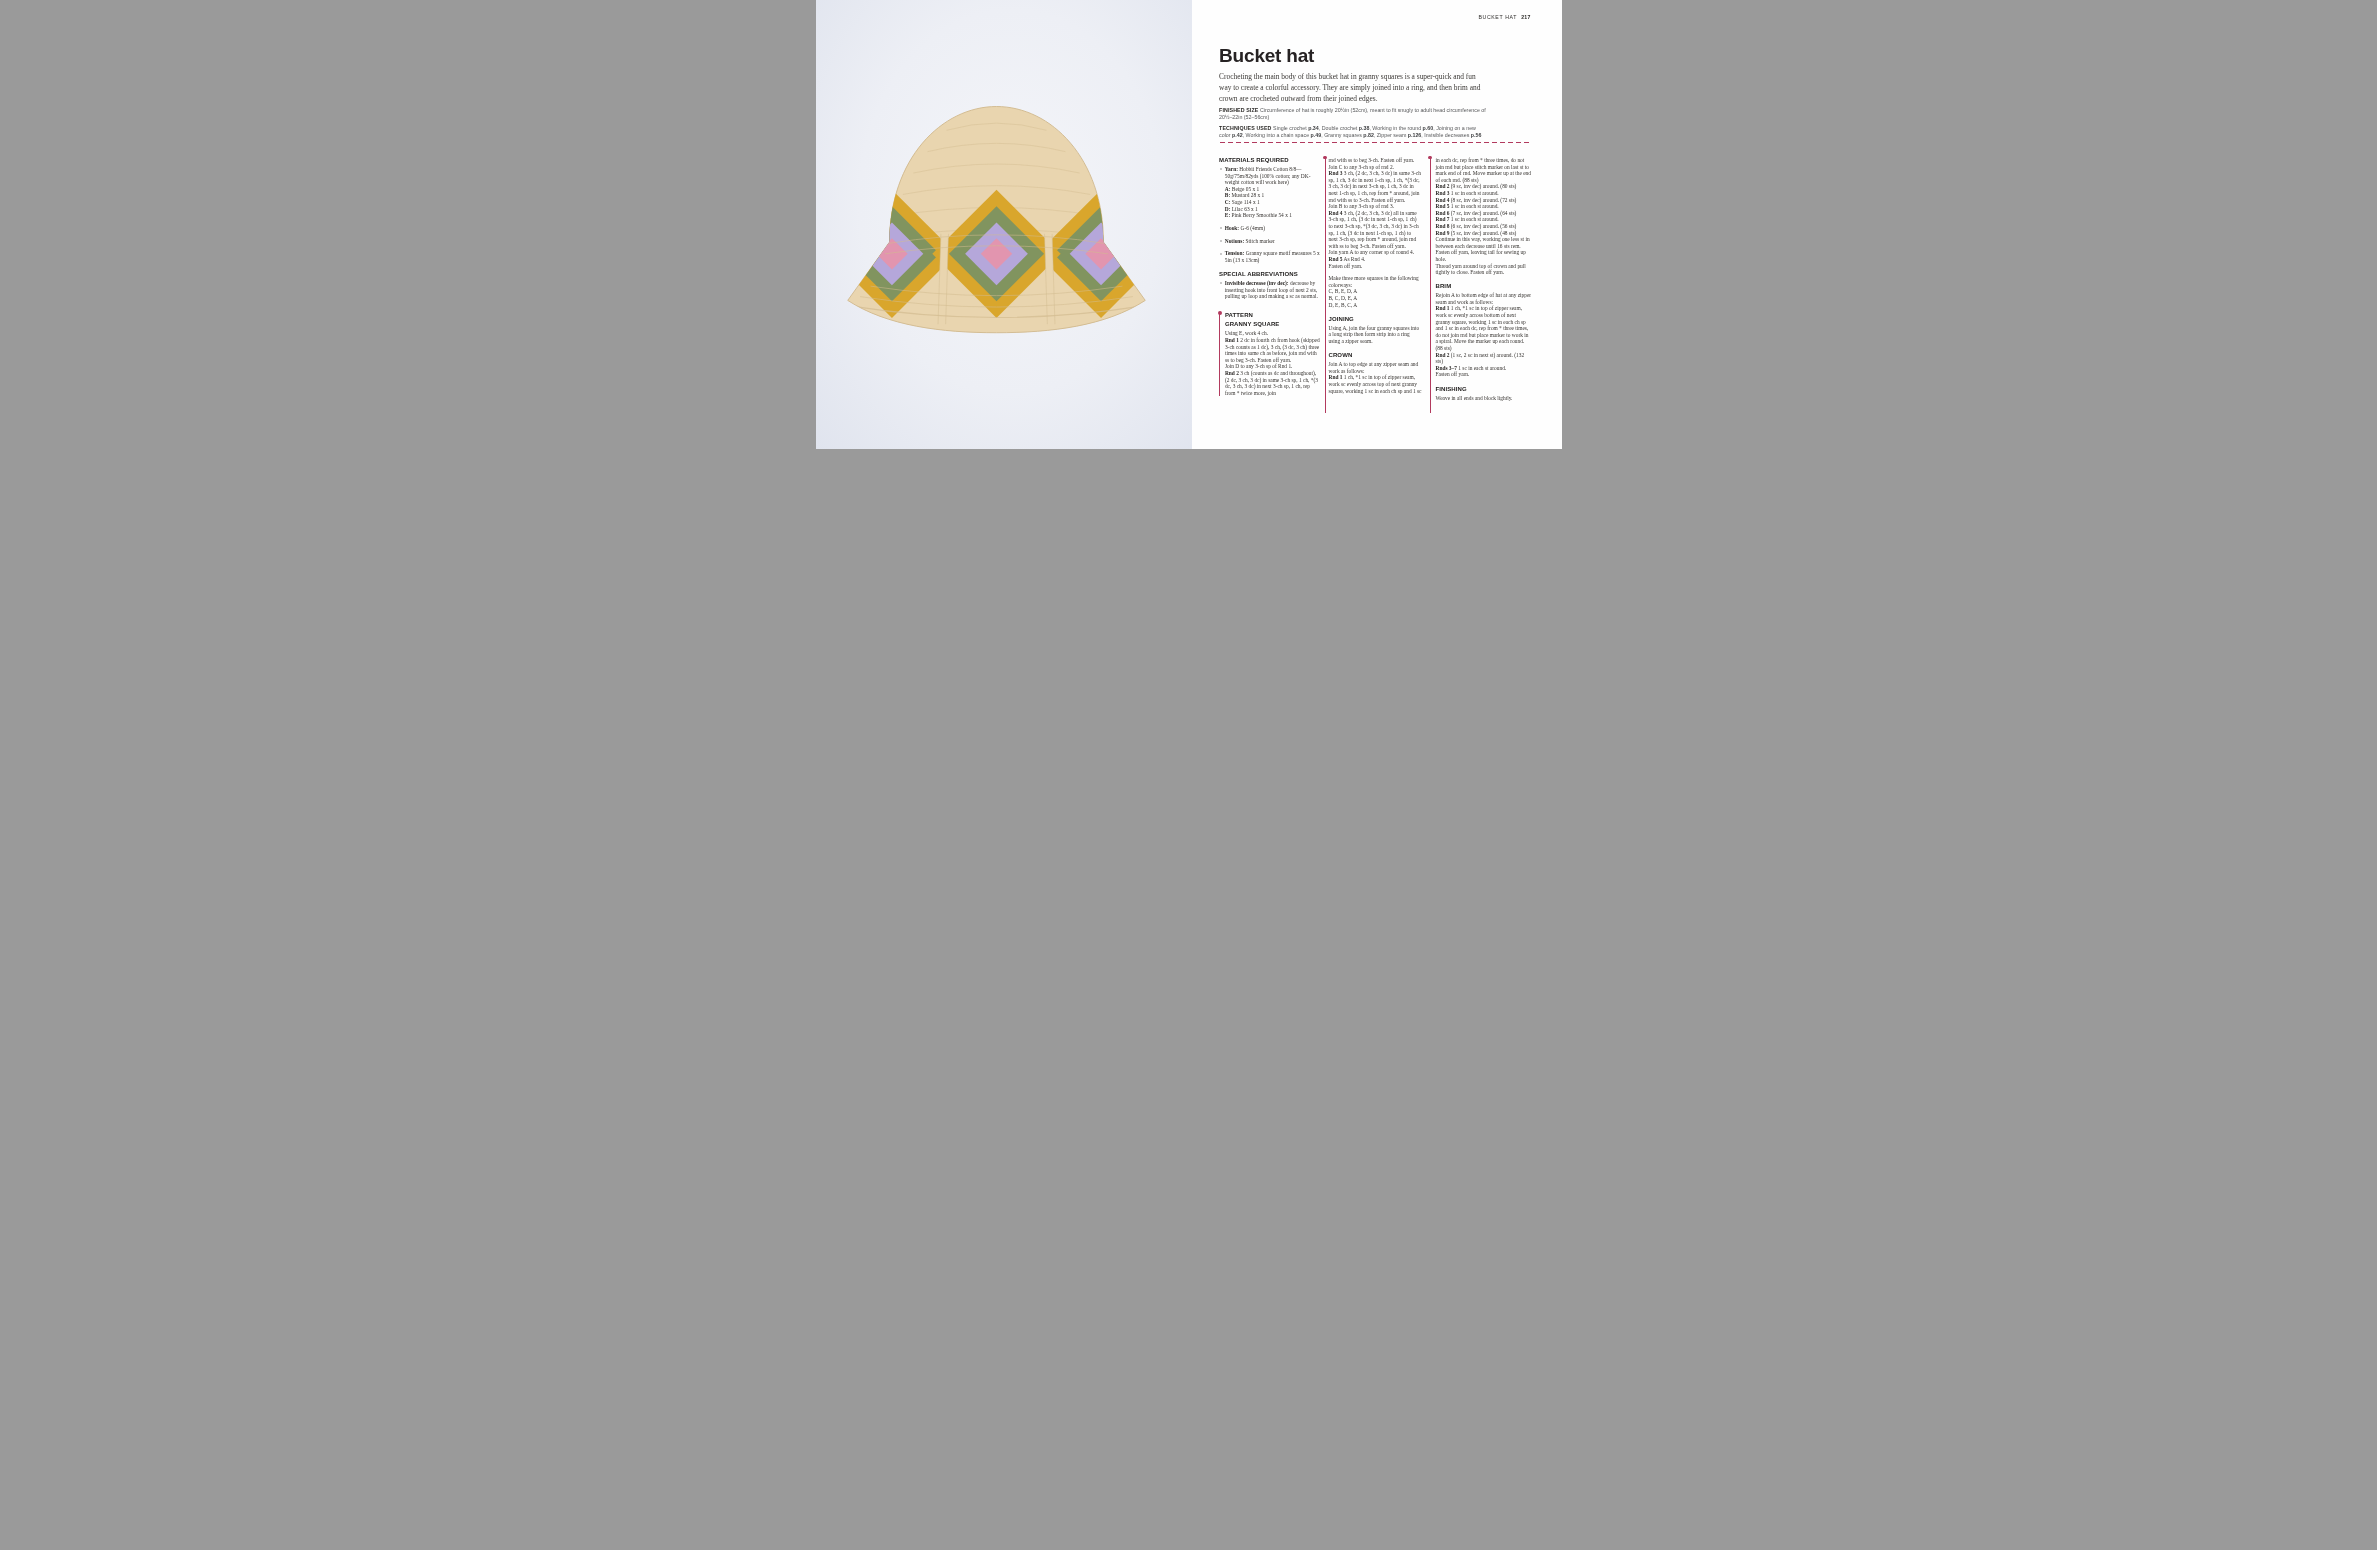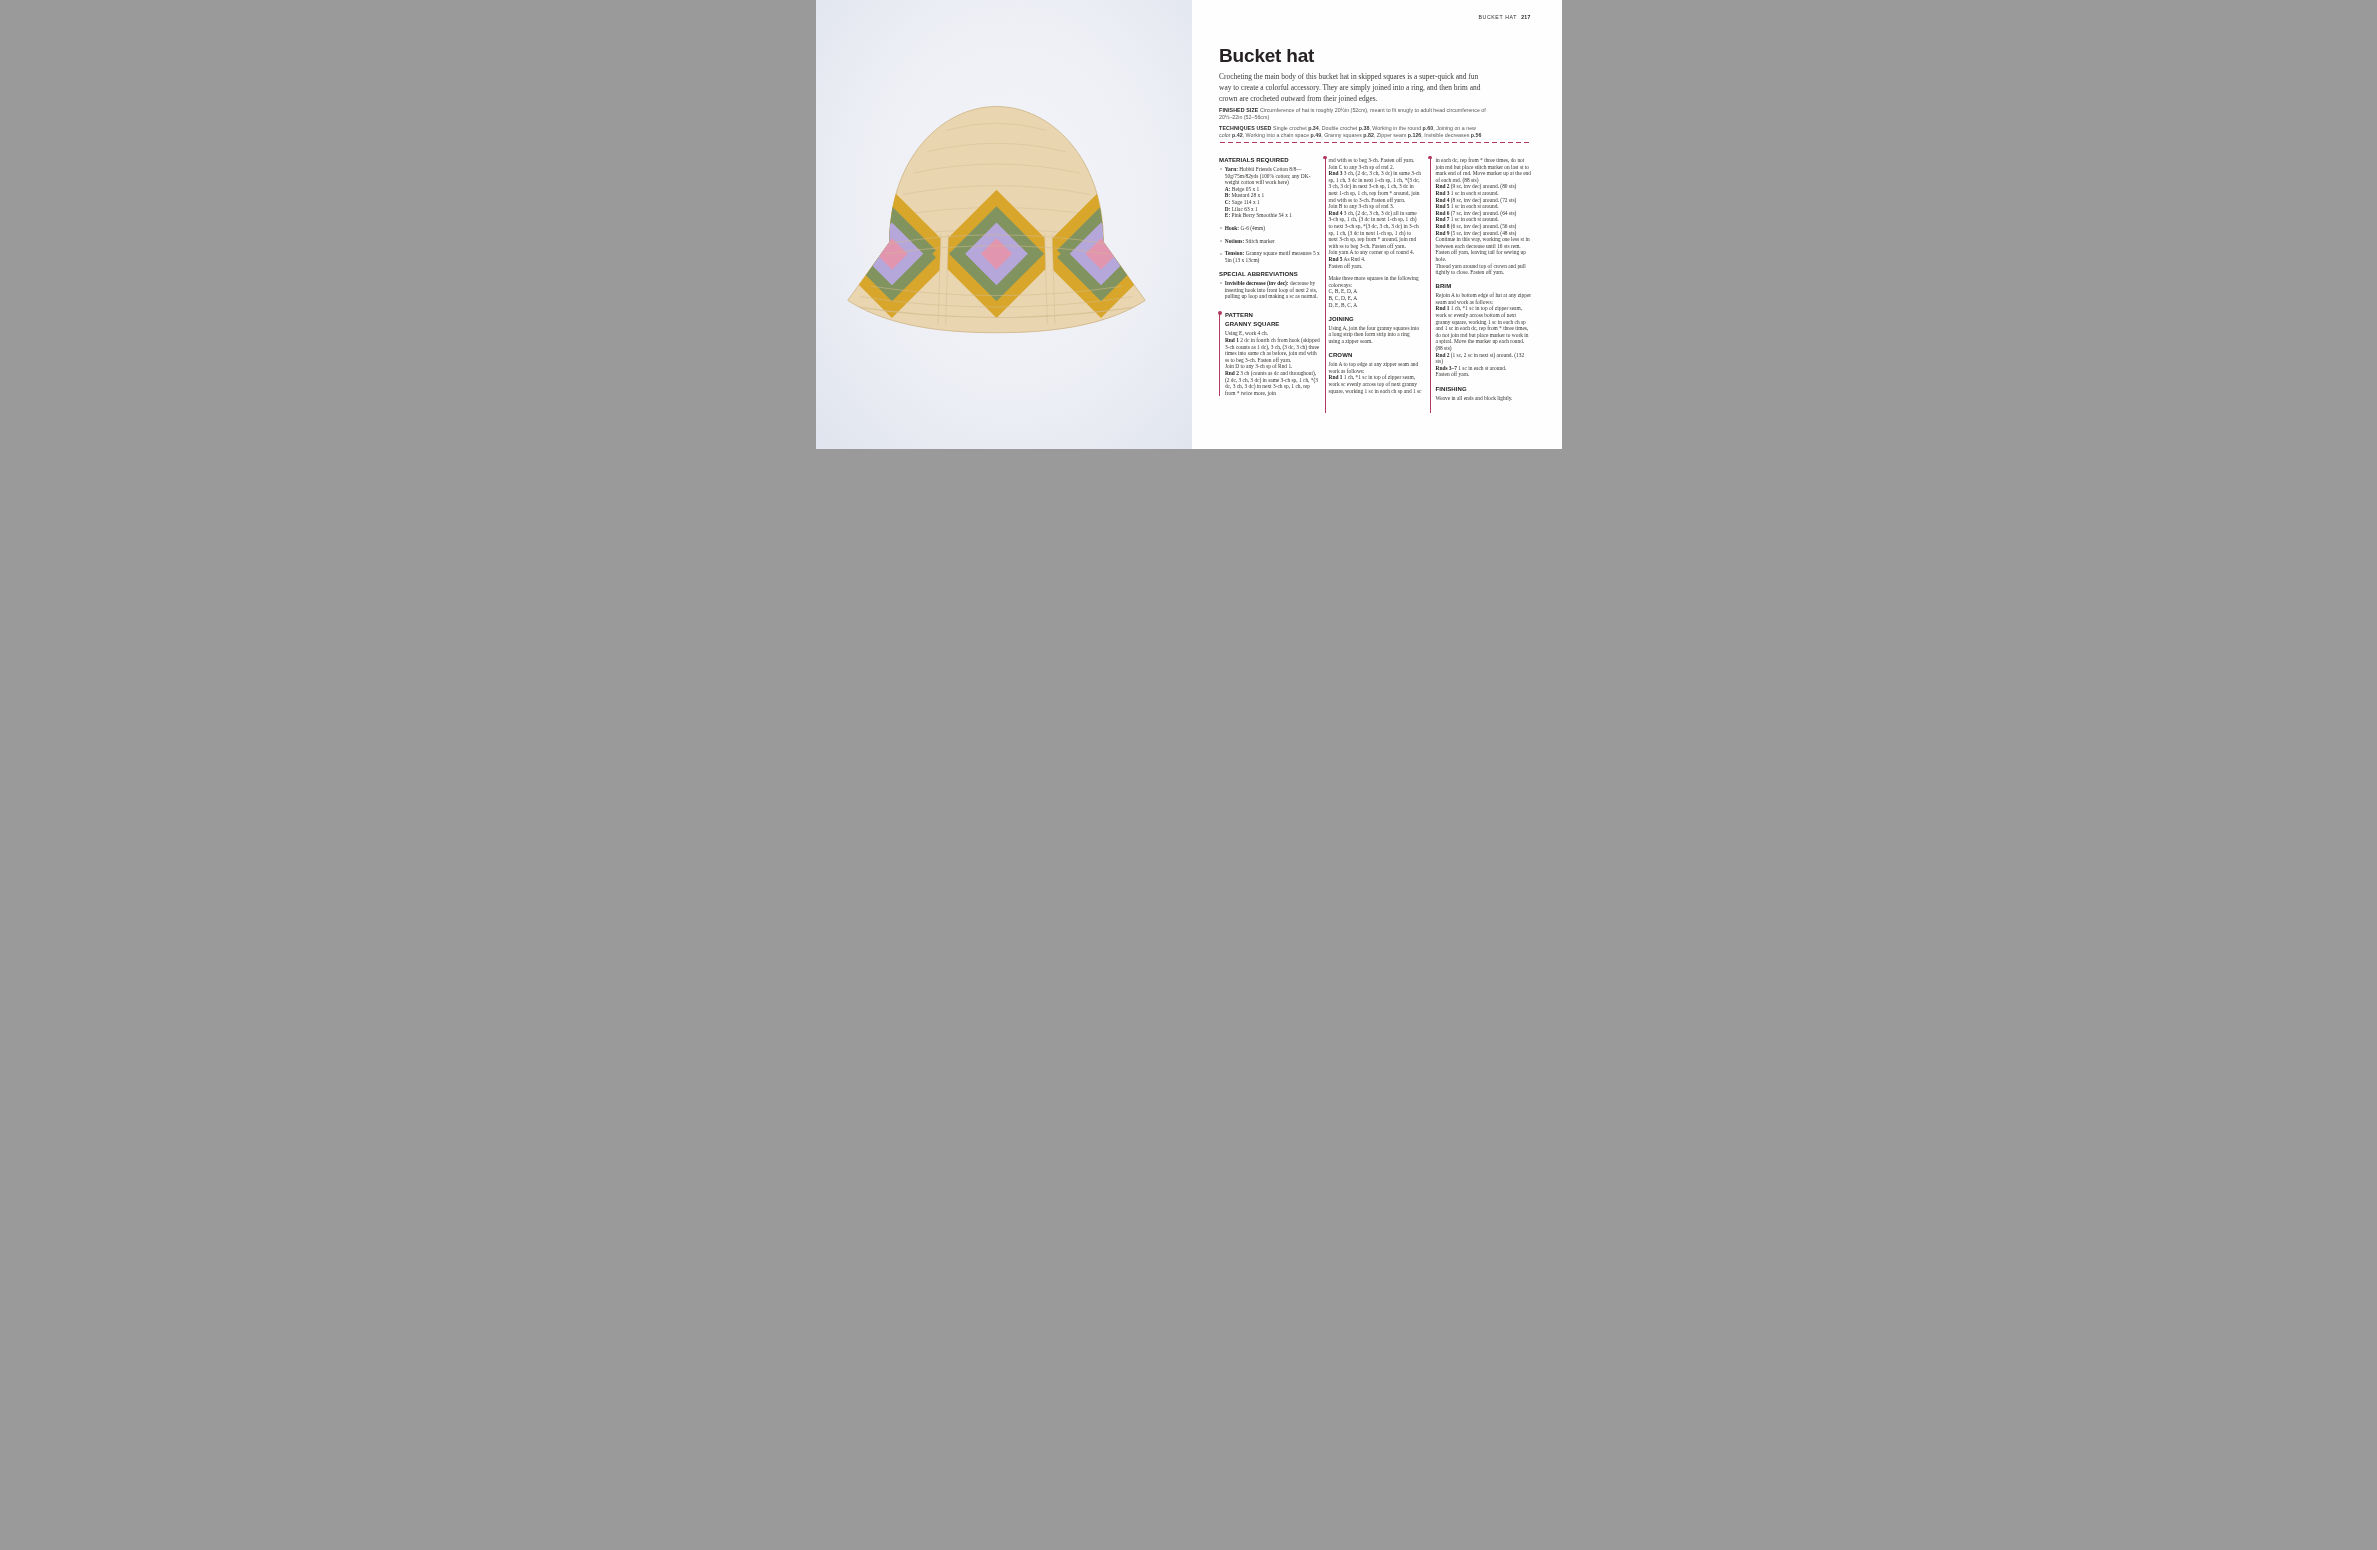--- a/index.html
+++ b/index.html
@@ -102,21 +102,21 @@
         </g>
       </g>
     </svg>
   </div>
 
   <div id="page">
     <div class="hdr">
       <span>BUCKET HAT</span><span class="pg">217</span>
     </div>
     <h1 class="title">Bucket hat</h1>
-    <p class="intro">Crocheting the main body of this bucket hat in skipped squares is a super-quick and fun way to create a colorful accessory. They are simply joined into a ring, and then brim and crown are crocheted outward from their joined edges.</p>
+    <p class="intro">Crocheting the main body of this bucket hat in granny squares is a super-quick and fun way to create a colorful accessory. They are simply joined into a ring, and then brim and crown are crocheted outward from their joined edges.</p>
     <div id="meta">
         <div class="mrow"><span class="lbl">FINISHED SIZE </span><span>Circumference of hat is roughly 20½in (52cm), meant to fit snugly to adult head circumference of 20½–22in (52–56cm)</span></div>
         <div class="mrow"><span class="lbl">TECHNIQUES USED </span><span>Single crochet </span><span class="bold">p.34</span><span>, Double crochet </span><span class="bold">p.38</span><span>, Working in the round </span><span class="bold">p.60</span><span>, Joining on a new color </span><span class="bold">p.42</span><span>, Working into a chain space </span><span class="bold">p.49</span><span>, Granny squares </span><span class="bold">p.82</span><span>, Zipper seam </span><span class="bold">p.126</span><span>, Invisible decreases </span><span class="bold">p.56</span></div>
       </div>
     <div class="dash-rule"></div>
     <div class="vrule" id="ruleA"></div>
     <div class="vrule" id="ruleC"></div>
     <div class="col" id="col1">
         <div>
           <div class="h"><span>MATERIALS REQUIRED</span></div>

